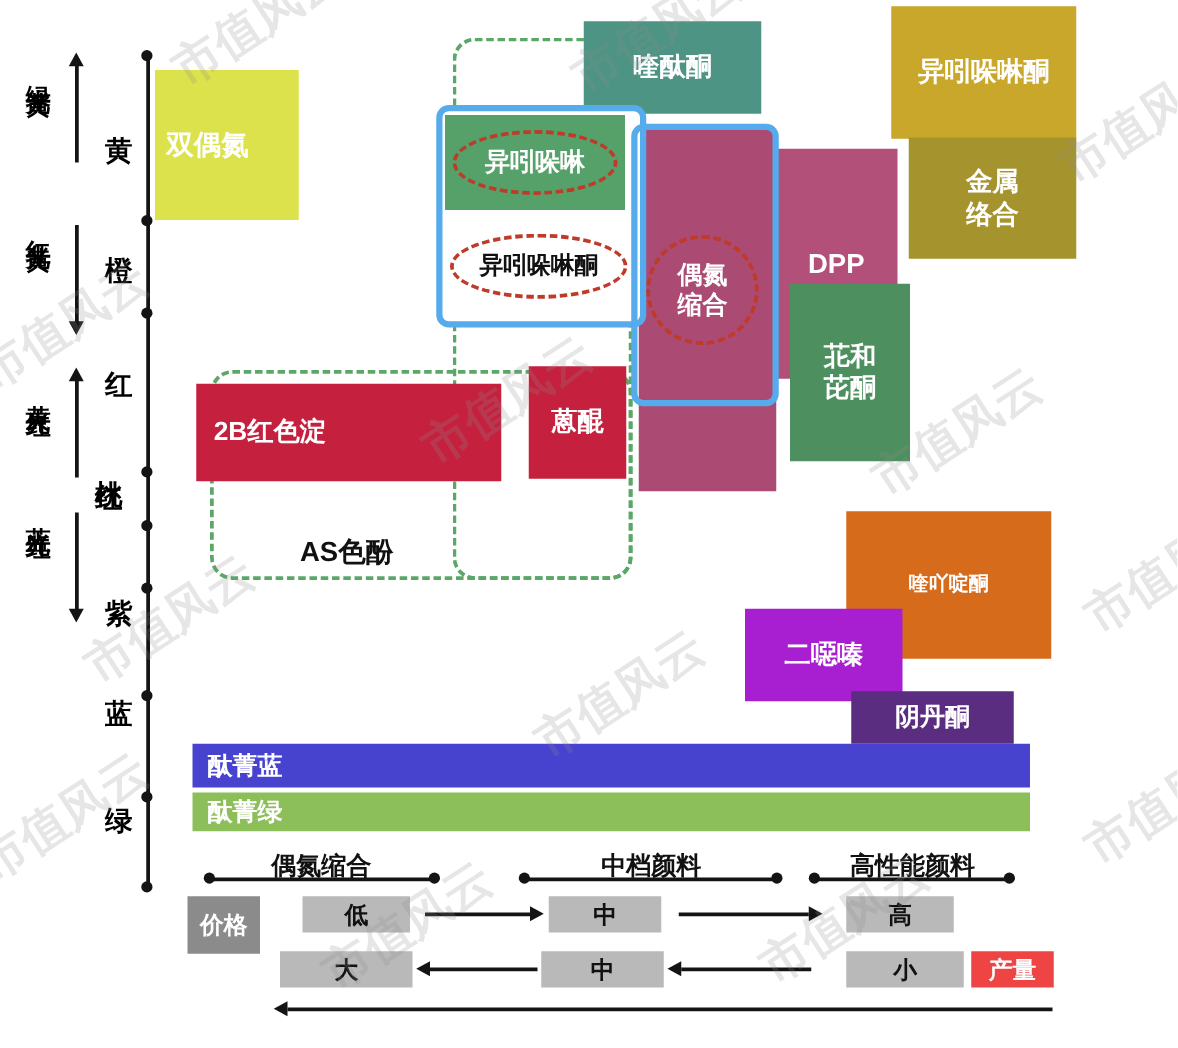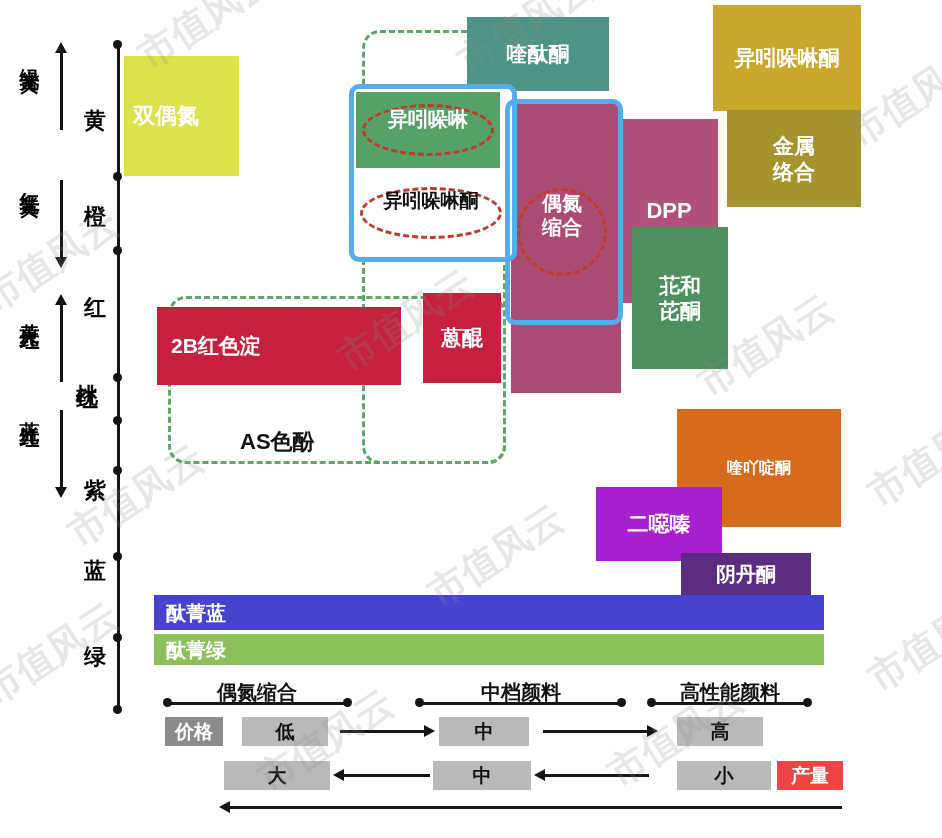--- a/index.html
+++ b/index.html
@@ -43,21 +43,21 @@
   }
   .dashed-green { position:absolute; border:3px dashed #5aa768; border-radius:18px; z-index:1; }
   .blue-box { position:absolute; border:5px solid #56abec; border-radius:10px; z-index:5; }
   .block {
     position:absolute; display:flex; align-items:center; justify-content:center;
     color:#fff; font-weight:bold; z-index:2; line-height:1.2; text-align:center;
   }
   .block.align-left { justify-content:flex-start; text-align:left; }
   .red-ellipse {
     border:3px dashed #bf3a28; border-radius:50%;
-    display:flex; align-items:flex-start; justify-content:center; text-align:center; line-height:1.2;
+    display:flex; align-items:center; justify-content:center; text-align:center; line-height:1.2;
   }
   .w2 { display:inline-block; width:2.3em; }
   .w4 { display:inline-block; width:4.4em; }
   .cat-label { position:absolute; font-weight:bold; font-size:20px; color:#111; transform:translateX(-50%); white-space:nowrap; z-index:4; }
   .cat-line { position:absolute; height:2.5px; background:#141414; z-index:3; }
   .gray-box {
     position:absolute; display:flex; align-items:center; justify-content:center;
     font-weight:bold; font-size:19px; background:#b9b9b9; color:#111; z-index:4;
   }
   .gray-box.dark { background:#8b8b8b; color:#fff; }
@@ -197,21 +197,21 @@
   <span class="cat-label" style="left:521px;top:679px">中档颜料</span>
   <div class="cat-line" style="left:420px;top:702px;width:202px"></div>
   <div class="dot" style="left:415px;top:698px"></div>
   <div class="dot" style="left:617px;top:698px"></div>
 
   <span class="cat-label" style="left:730px;top:679px">高性能颜料</span>
   <div class="cat-line" style="left:652px;top:702px;width:156px"></div>
   <div class="dot" style="left:647px;top:698px"></div>
   <div class="dot" style="left:803px;top:698px"></div>
 
-  <div class="gray-box dark" style="left:165px;top:717px;width:58px;height:29px">价格</div>
+  <div class="gray-box dark" style="left:150px;top:717px;width:58px;height:46px">价格</div>
   <div class="gray-box" style="left:242px;top:717px;width:86px;height:29px">低</div>
   <div class="arrow-h right" style="left:340px;top:730px;width:84px"></div>
   <div class="gray-box" style="left:439px;top:717px;width:90px;height:29px">中</div>
   <div class="arrow-h right" style="left:543px;top:730px;width:104px"></div>
   <div class="gray-box" style="left:677px;top:717px;width:86px;height:29px">高</div>
 
   <div class="gray-box" style="left:224px;top:761px;width:106px;height:29px">大</div>
   <div class="arrow-h left" style="left:344px;top:774px;width:86px"></div>
   <div class="gray-box" style="left:433px;top:761px;width:98px;height:29px">中</div>
   <div class="arrow-h left" style="left:545px;top:774px;width:104px"></div>

